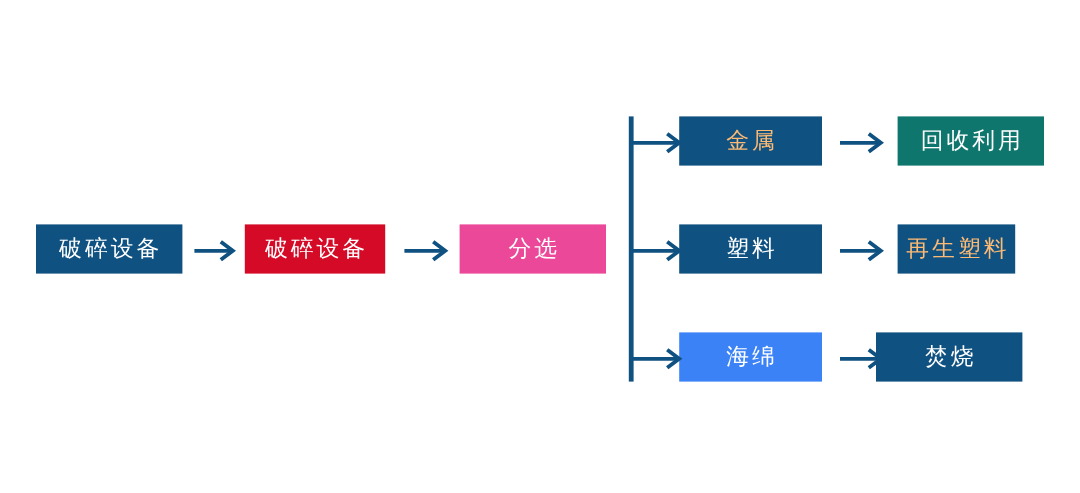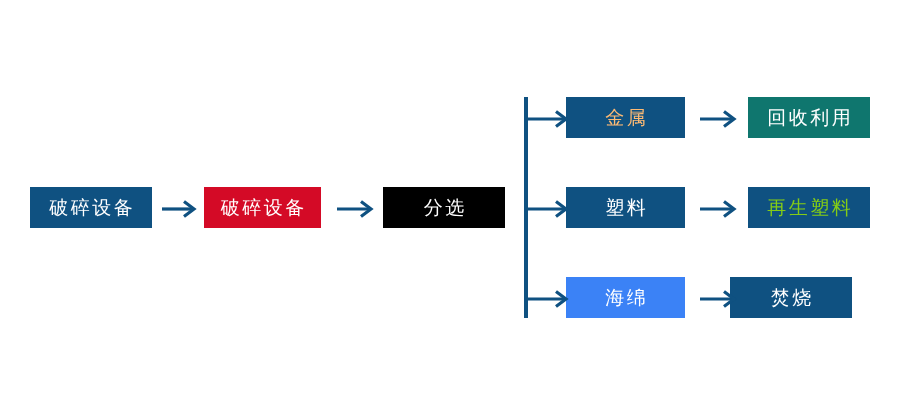--- a/index.html
+++ b/index.html
@@ -58,29 +58,29 @@
 </style>
 </head>
 <body>
 
 <div id="flow-canvas">
 
   <div class="node blue" style="left: 30px; top: 187px; width: 122px; height: 41px; background: rgb(15, 81, 129); color: rgb(255, 255, 255);">破碎设备</div>
 
   <div class="node red" style="left: 204px; top: 187px; width: 117px; height: 41px; background: rgb(212, 10, 38); color: rgb(255, 255, 255);">破碎设备</div>
 
-  <div class="node blue" style="left: 383px; top: 187px; width: 122px; height: 41px; background: #000000; color: rgb(255, 255, 255);">分选</div>
+  <div class="node blue" style="left: 383px; top: 187px; width: 122px; height: 41px; background: #ec4899; color: rgb(255, 255, 255);">分选</div>
 
   <div class="node blue" style="left: 566px; top: 97px; width: 119px; height: 41px; background: rgb(15, 81, 129); color: #fdba74;">金属</div>
 
   <div class="node blue" style="left: 748px; top: 97px; width: 122px; height: 41px; background: #0f766e; color: rgb(255, 255, 255);">回收利用</div>
 
   <div class="node blue" style="left: 566px; top: 187px; width: 119px; height: 41px; background: rgb(15, 81, 129); color: rgb(255, 255, 255);">塑料</div>
 
-  <div class="node blue" style="left: 748px; top: 187px; width: 122px; height: 41px; background: rgb(15, 81, 129); color: #84cc16;">再生塑料</div>
+  <div class="node blue" style="left: 748px; top: 187px; width: 98px; height: 41px; background: rgb(15, 81, 129); color: #fdba74;">再生塑料</div>
 
   <div class="node blue" style="left: 566px; top: 277px; width: 119px; height: 41px; background: #3b82f6; color: rgb(255, 255, 255);">海绵</div>
 
   <div class="node blue" style="left: 730px; top: 277px; width: 122px; height: 41px; background: rgb(15, 81, 129); color: rgb(255, 255, 255);">焚烧</div>
 
   <span class="arrow" style="left: 162px; top: 198px;">
       <svg width="32" height="22" viewBox="0 0 32 22">
         <path d="M0 11 H31" stroke="#0f5181" stroke-width="3.2" fill="none"></path>
         <path d="M22 3.5 L32 11 L22 18.5" stroke="#0f5181" stroke-width="3.2" fill="none" stroke-linecap="butt" stroke-linejoin="miter"></path>
       </svg>

